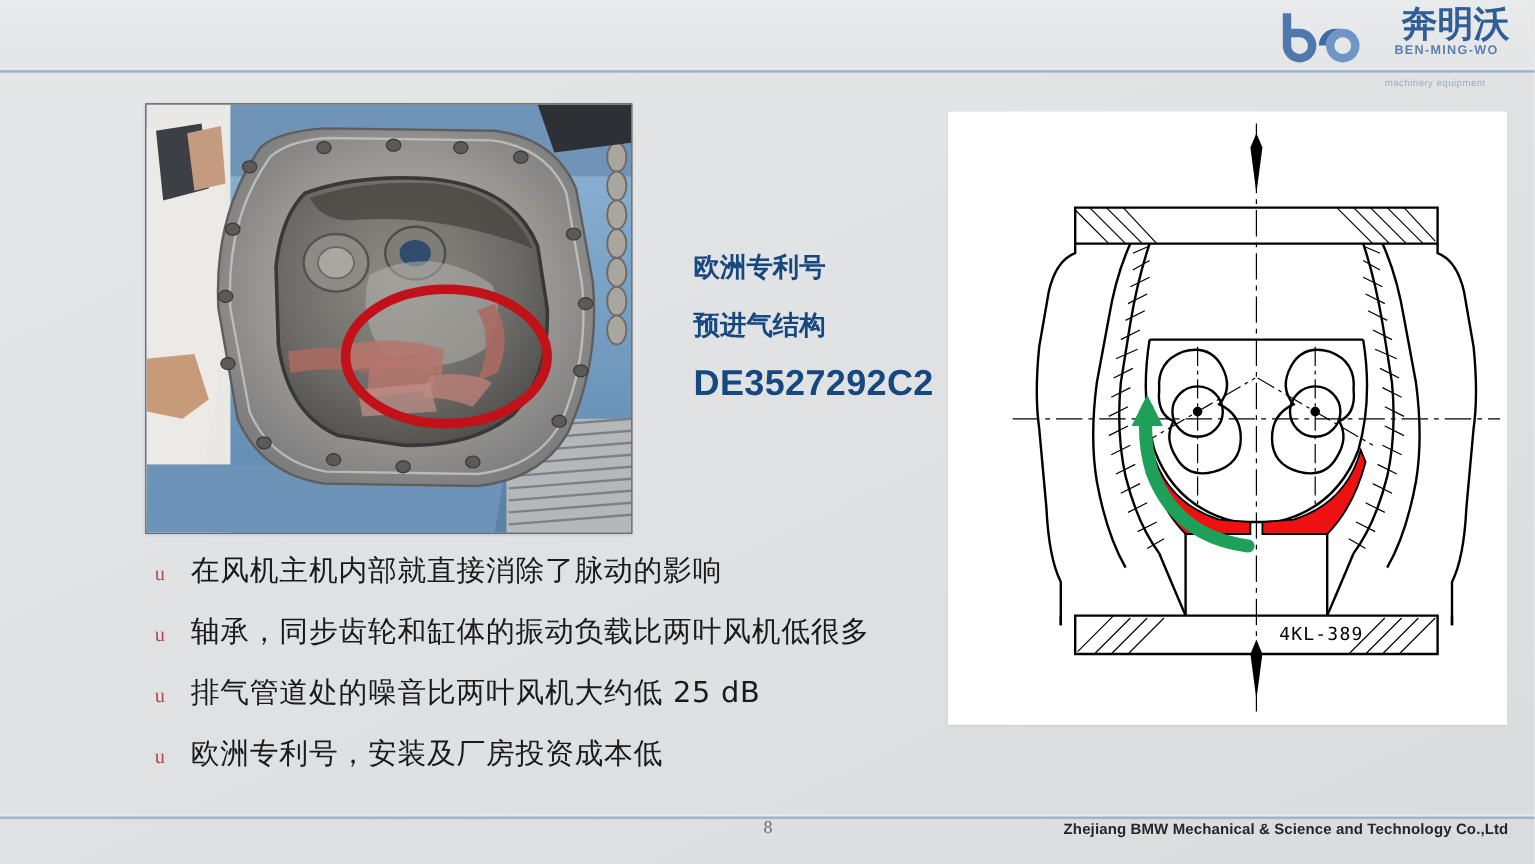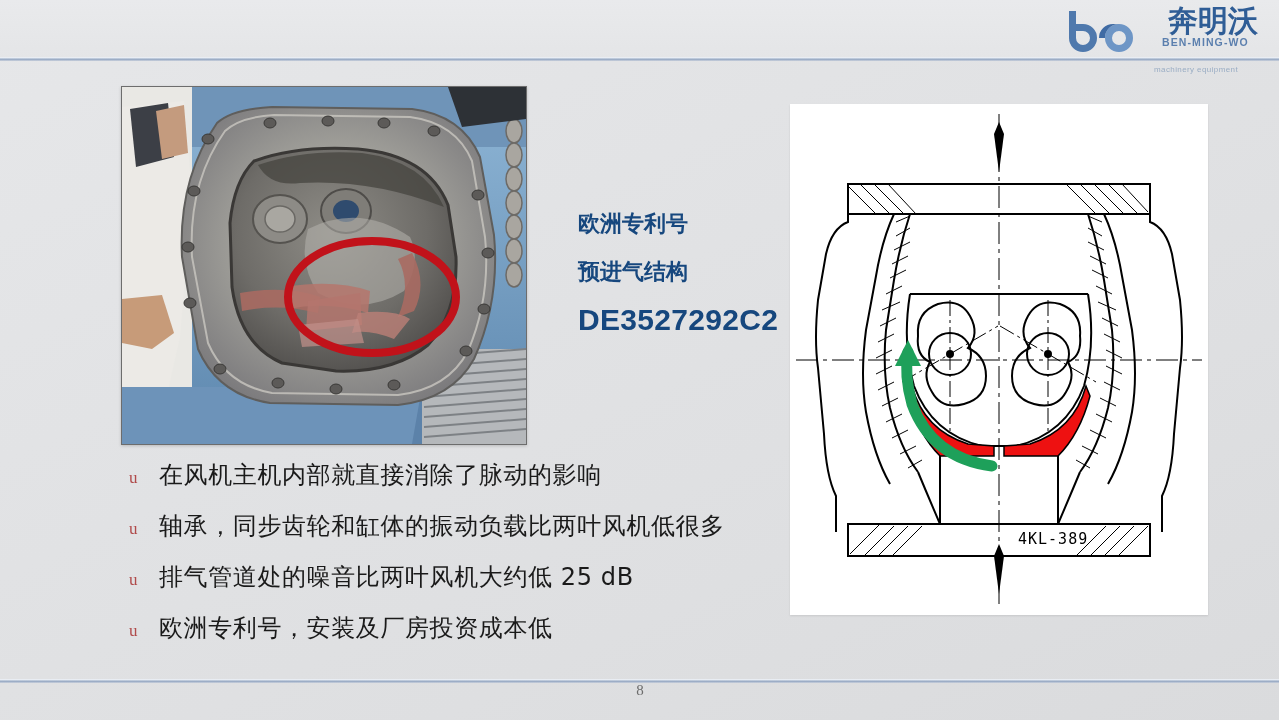--- a/index.html
+++ b/index.html
@@ -133,24 +133,25 @@
     color: #1a1a1a;
     font-size: 24px;
     letter-spacing: 0.6px;
     white-space: nowrap;
     font-family: "DejaVu Sans", "Liberation Sans", sans-serif;
   }
 
   
   #diagram-panel {
     position: absolute;
-    left: 790px; top: 104px;
+    left: 790px; top: 93px;
     width: 418px; height: 511px;
     background: #ffffff;
     box-shadow: 0 1px 2px rgba(0,0,0,0.10);
+    padding-left: 48px;
   }
   #diagram-svg { display: block; }
 
   
   #page-number {
     position: absolute;
     left: 590px; top: 682px;
     width: 100px;
     text-align: center;
     font-family: "Liberation Serif", "DejaVu Serif", serif;
@@ -428,14 +429,15 @@
         <path d="M202 362 Q142 354 122 300 Q114 272 118 248" fill="none" stroke="#1ea05a" stroke-width="11" stroke-linecap="round"></path>
         <path d="M118 236 L131 262 L105 262 Z" fill="#1ea05a"></path>
       </g>
 
       <text x="228" y="440" font-family="'DejaVu Sans Mono', monospace" font-size="15" letter-spacing="1" fill="#000">4KL-389</text>
     </svg>
   </div>
 
   <div id="footer-rule"></div>
   <div id="page-number">8</div>
+  <div id="footer-company">Zhejiang BMW Mechanical &amp; Science and Technology Co.,Ltd</div>
 
 </div>
 
 </body></html>

